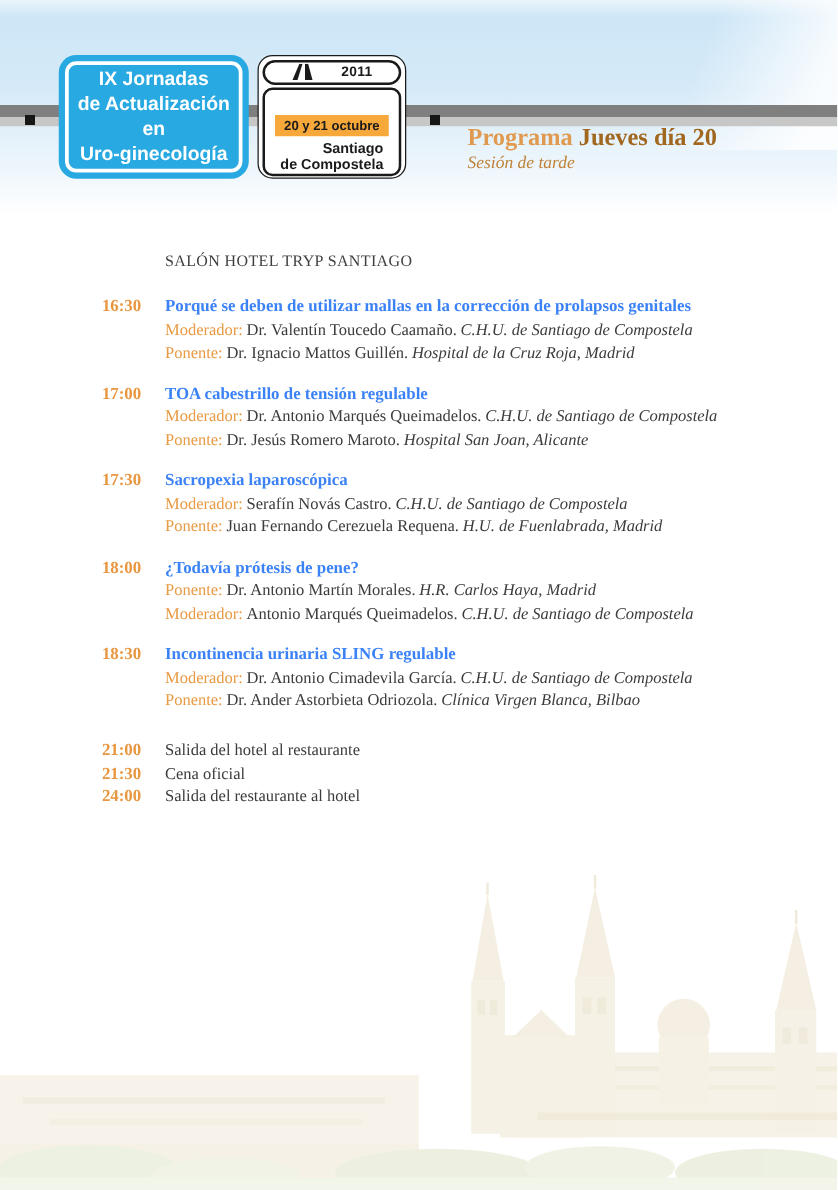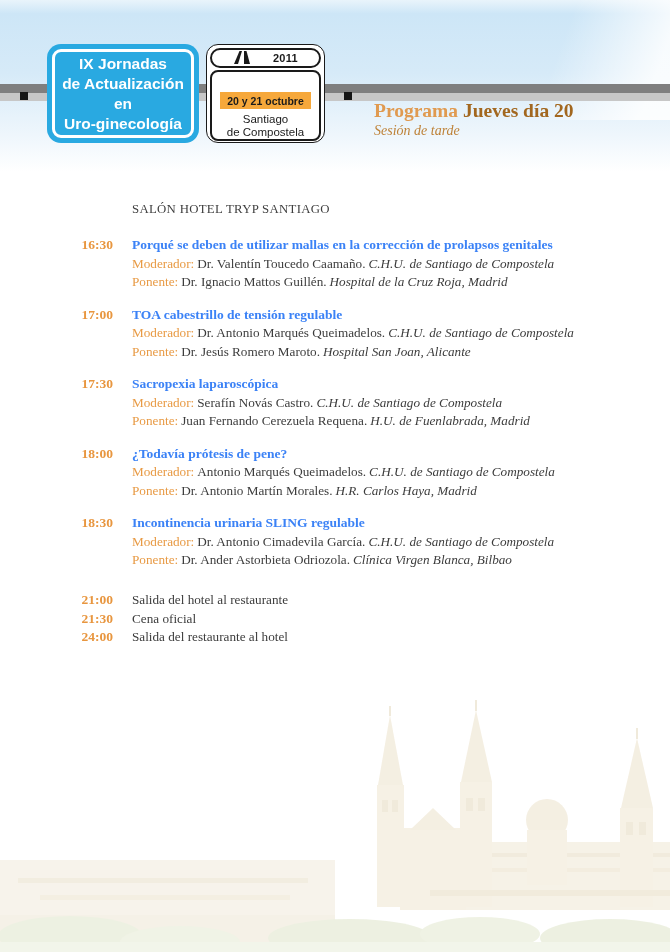--- a/index.html
+++ b/index.html
@@ -32,22 +32,22 @@
     background:#ffffff;border:1.5px solid #1a1a1a;border-radius:12px;
     padding:3px;box-sizing:border-box;display:flex;flex-direction:column;gap:2px;
     font-family:"Liberation Sans",sans-serif;}
   .badge-top{border:2px solid #1a1a1a;border-radius:10px;height:20px;flex:0 0 auto;
     display:flex;align-items:center;padding:0 21px;box-sizing:border-box;}
   .badge-top .year{margin-left:auto;font-size:11px;font-weight:bold;color:#1a1a1a;letter-spacing:.3px;}
   .badge-bottom{border:2px solid #1a1a1a;border-radius:8px;flex:1 1 auto;
     display:flex;flex-direction:column;align-items:center;padding-top:20px;box-sizing:border-box;}
   .badge-date{background:#F6A83B;color:#1a1a1a;font-size:10.5px;font-weight:bold;
     padding:2.5px 7px;white-space:nowrap;}
-  .badge-place{margin-top:4px;text-align:center;color:#1a1a1a;font-size:11.5px;
-    font-weight:normal;line-height:13px;}
+  .badge-place{margin-top:4px;text-align:right;color:#1a1a1a;font-size:11.5px;
+    font-weight:bold;line-height:13px;}
 
   
   .header-title{position:absolute;left:374px;top:100px;z-index:2;}
   .header-title h1{margin:0;font-size:19.5px;font-weight:bold;line-height:22px;}
   .header-title .t-program{color:#E09A50;}
   .header-title .t-day{color:#A2671F;}
   .header-title .subtitle{font-style:italic;font-size:14px;color:#BE8238;line-height:17px;}
 
   
   .venue{position:absolute;left:132px;top:202px;font-size:12.8px;color:#3F3F3F;letter-spacing:.3px;}
@@ -140,22 +140,22 @@
         <div class="s-title">Sacropexia laparoscópica</div>
         <div class="s-line"><span class="lbl">Moderador:</span><span class="pname">Serafín Novás Castro.</span><span class="inst">C.H.U. de Santiago de Compostela</span></div>
         <div class="s-line"><span class="lbl">Ponente:</span><span class="pname">Juan Fernando Cerezuela Requena.</span><span class="inst">H.U. de Fuenlabrada, Madrid</span></div>
       </div>
     </div>
 
     <div class="session">
       <div class="time">18:00</div>
       <div class="s-body">
         <div class="s-title">¿Todavía prótesis de pene?</div>
+        <div class="s-line"><span class="lbl">Ponente:</span><span class="pname">Dr. Antonio Martín Morales.</span><span class="inst">H.R. Carlos Haya, Madrid</span></div>
         <div class="s-line"><span class="lbl">Moderador:</span><span class="pname">Antonio Marqués Queimadelos.</span><span class="inst">C.H.U. de Santiago de Compostela</span></div>
-        <div class="s-line"><span class="lbl">Ponente:</span><span class="pname">Dr. Antonio Martín Morales.</span><span class="inst">H.R. Carlos Haya, Madrid</span></div>
       </div>
     </div>
 
     <div class="session">
       <div class="time">18:30</div>
       <div class="s-body">
         <div class="s-title">Incontinencia urinaria SLING regulable</div>
         <div class="s-line"><span class="lbl">Moderador:</span><span class="pname">Dr. Antonio Cimadevila García.</span><span class="inst">C.H.U. de Santiago de Compostela</span></div>
         <div class="s-line"><span class="lbl">Ponente:</span><span class="pname">Dr. Ander Astorbieta Odriozola.</span><span class="inst">Clínica Virgen Blanca, Bilbao</span></div>
       </div>

